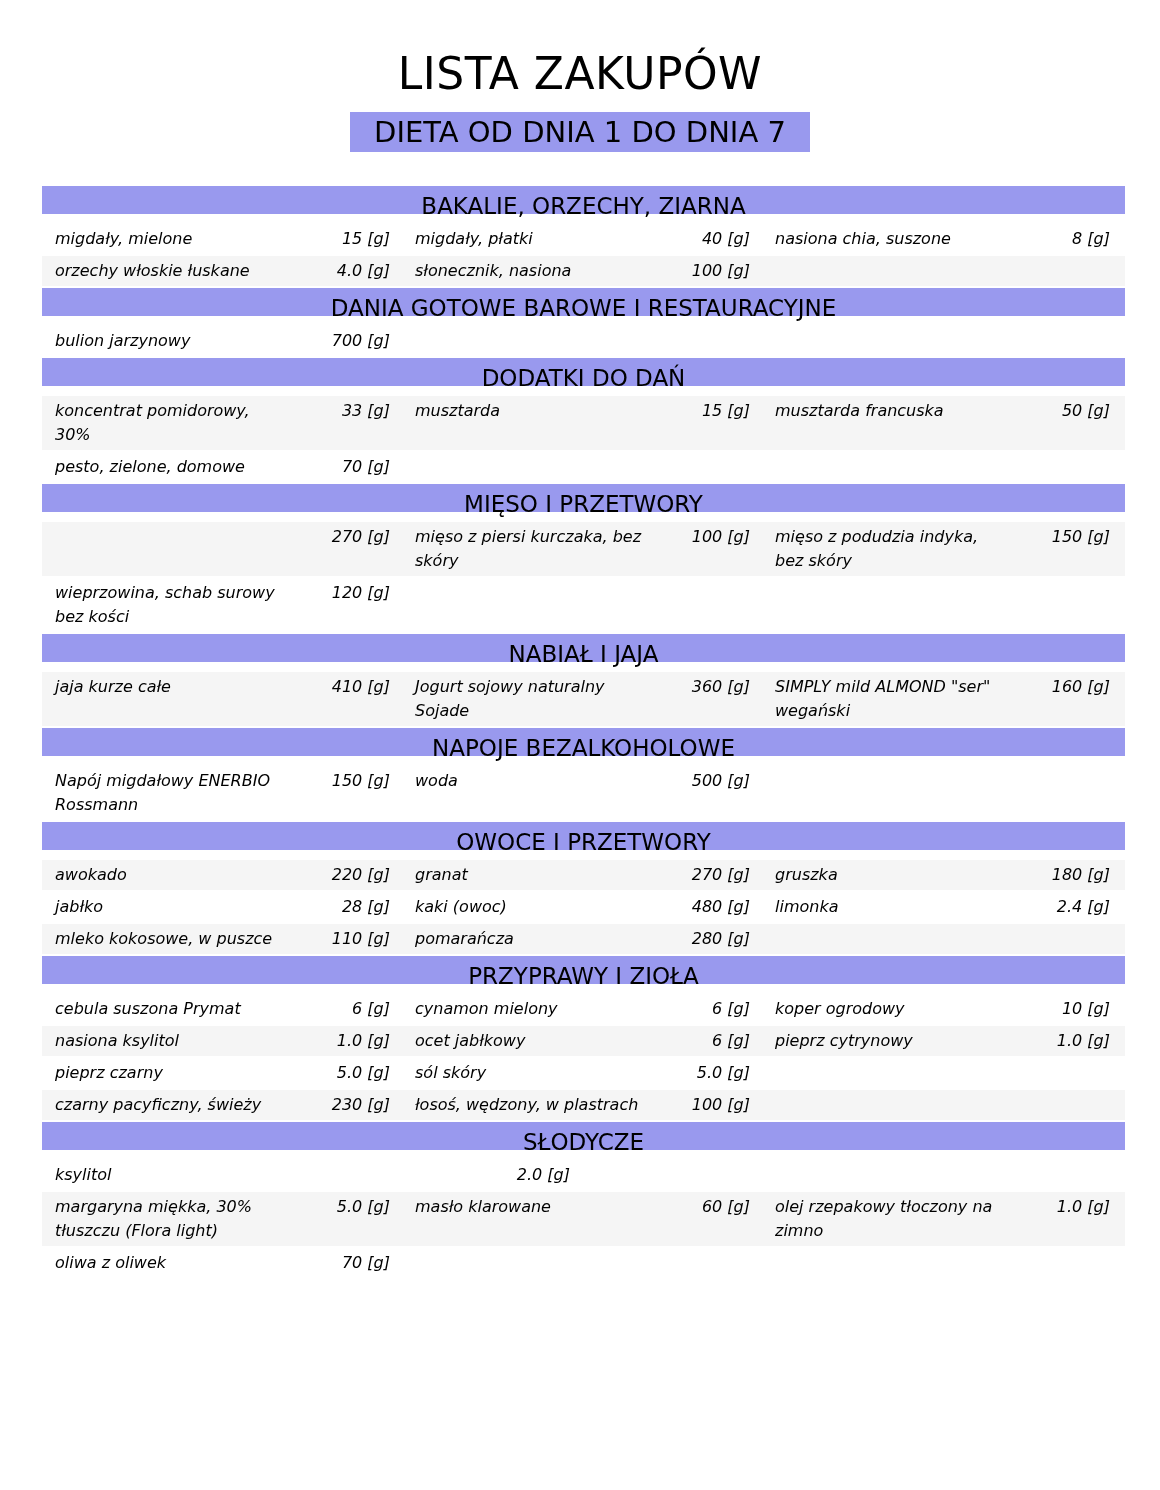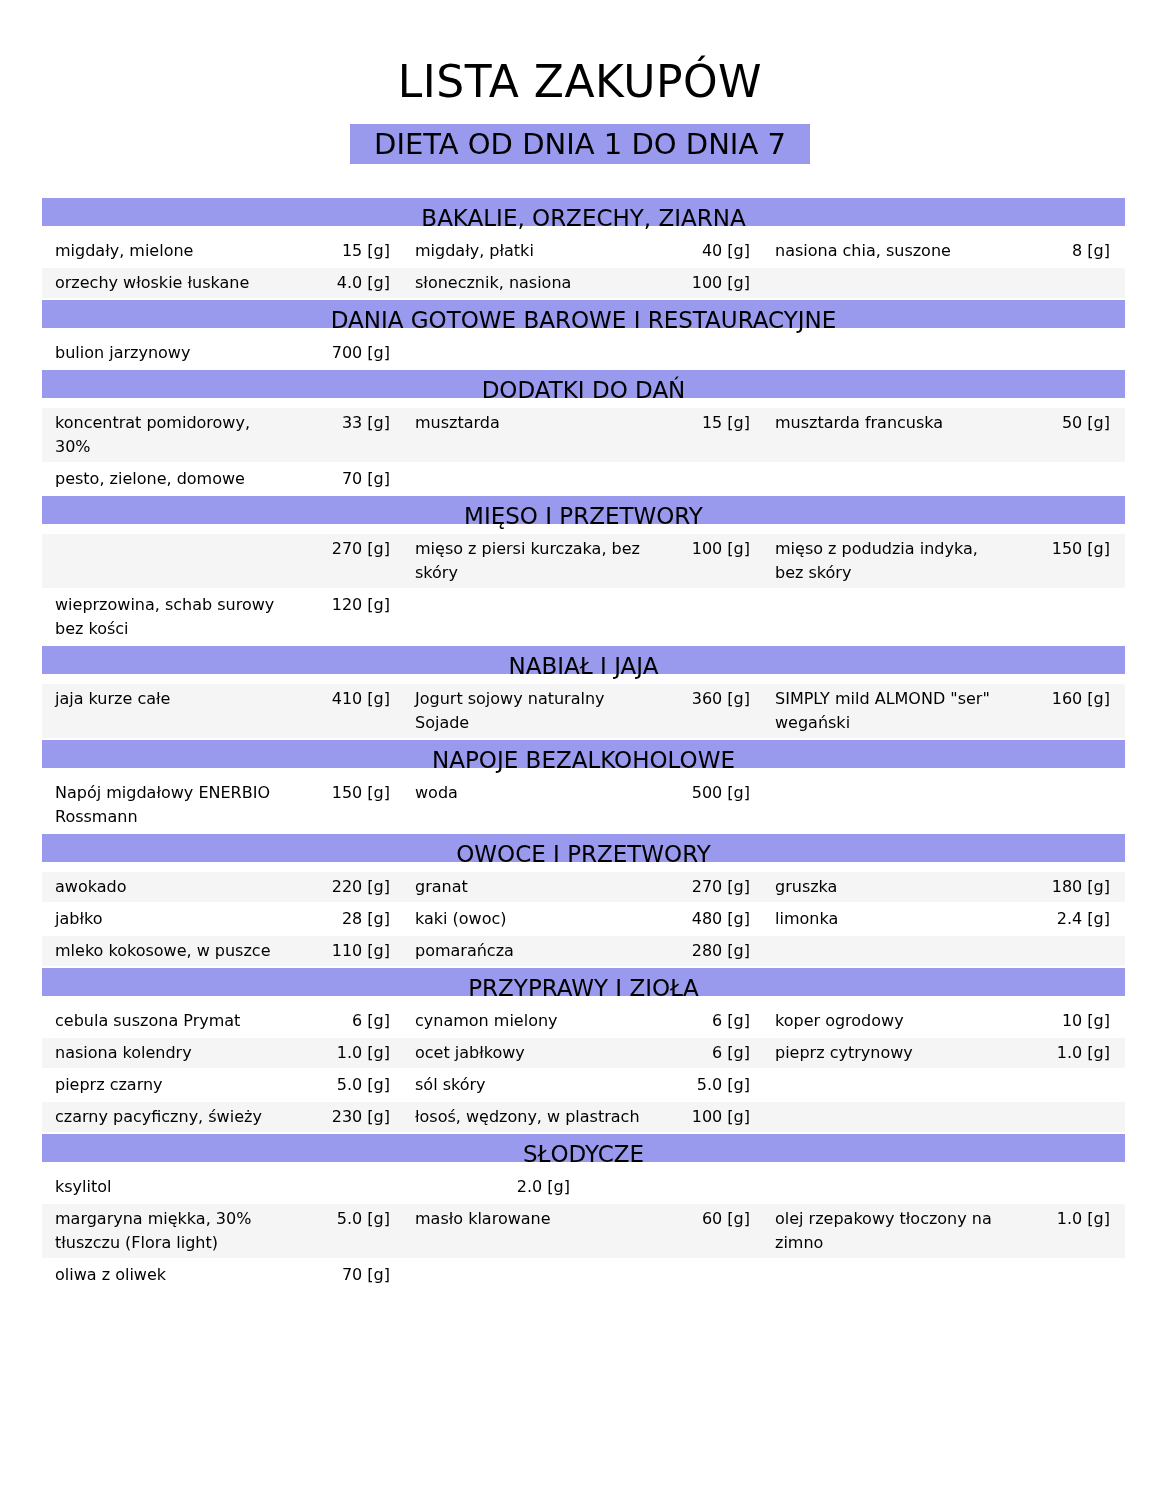--- a/index.html
+++ b/index.html
@@ -12,21 +12,21 @@
     font-family: "DejaVu Sans", "Liberation Sans", sans-serif;
     color: #000000;
   }
   .header-area {
     text-align: center;
     padding-top: 40px;
   }
   .page-title {
     font-size: 44px;
     font-weight: 400;
-    margin: 16px;
+    margin: 8px;
     letter-spacing: 0.5px;
     line-height: 52px;
   }
   .subtitle-wrap {
     margin-top: 12px;
     text-align: center;
   }
   .page-subtitle {
     display: inline-block;
     background: var(--accent, #9999ee);
@@ -56,20 +56,21 @@
     font-size: 16px;
     line-height: 24px;
   }
   .row.alt {
     background: var(--row-alt, #f5f5f5);
   }
   .cell {
     flex: 1 1 0;
     display: flex;
     align-items: flex-start;
+    font-style: italic;
   }
   .item-name {
     width: 232px;
     flex: 0 0 auto;
   }
   .item-qty {
     flex: 1 1 auto;
     text-align: right;
     white-space: nowrap;
   }
@@ -243,21 +244,21 @@
           <span class="item-name">cynamon mielony</span>
           <span class="item-qty">6 [g]</span>
         </div>
         <div class="cell">
           <span class="item-name">koper ogrodowy</span>
           <span class="item-qty">10 [g]</span>
         </div>
       </div>
       <div class="row alt">
         <div class="cell">
-          <span class="item-name">nasiona kolendry</span>
+          <span class="item-name">nasiona ksylitol</span>
           <span class="item-qty">1.0 [g]</span>
         </div>
         <div class="cell">
           <span class="item-name">ocet jabłkowy</span>
           <span class="item-qty">6 [g]</span>
         </div>
         <div class="cell">
           <span class="item-name">pieprz cytrynowy</span>
           <span class="item-qty">1.0 [g]</span>
         </div>

